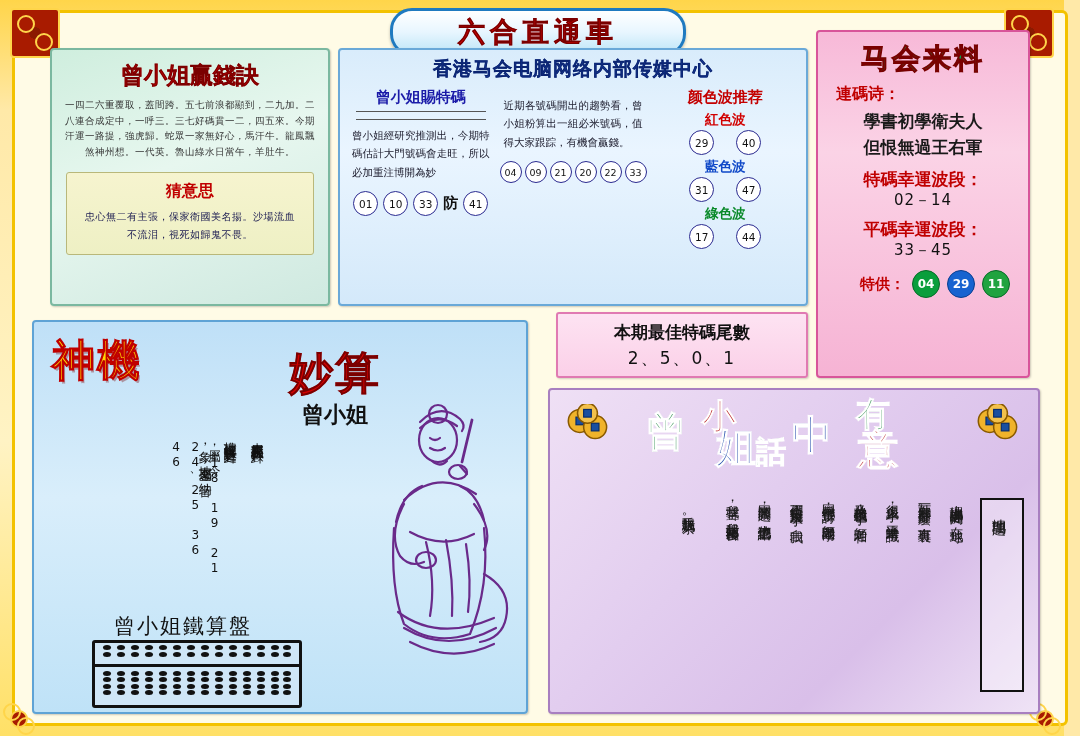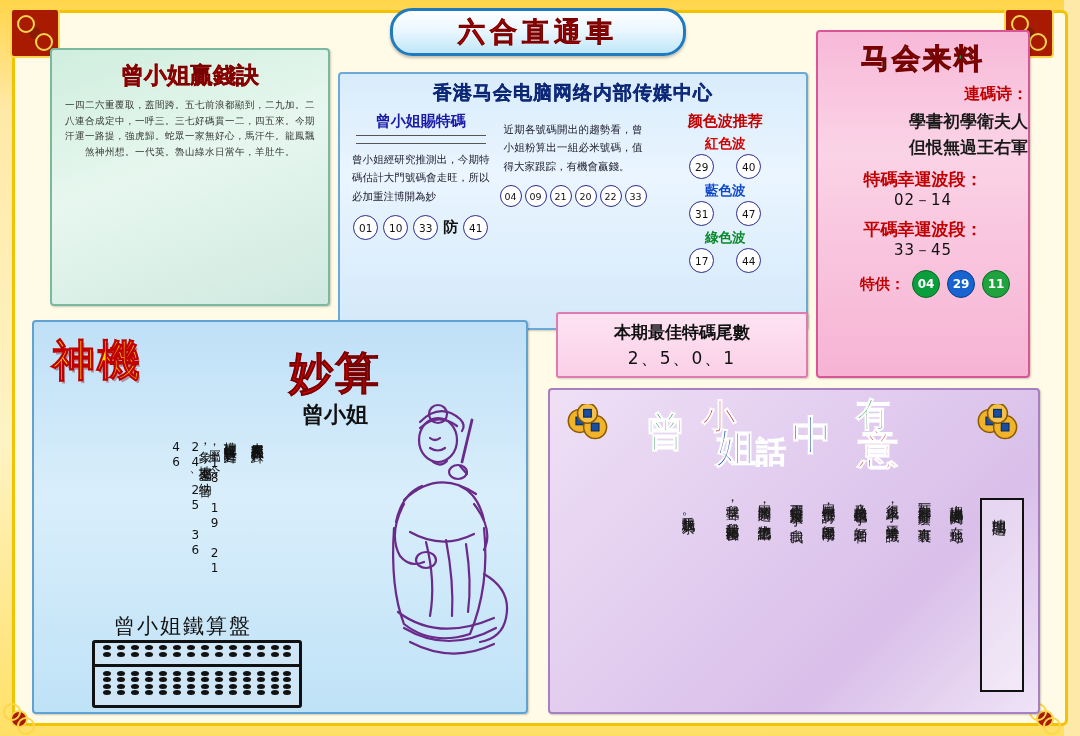--- a/index.html
+++ b/index.html
@@ -82,21 +82,20 @@
   }
   #sub-box h3{margin:0 0 6px;text-align:center;font-size:16px;color:#c00000;font-weight:bold;}
   #sub-box .poem{font-size:10px;color:#225;line-height:1.8;}
 
   
   #p-blue{
     left:338px;top:48px;width:470px;height:258px;
     background:linear-gradient(180deg,#d9ecfb 0%,#eaf5ff 40%,#d4e9fa 100%);
     border:2px solid #6aa9d8;border-radius:4px;
     box-shadow:1px 1px 2px rgba(0,0,0,.2);
-    margin-top:24px;
   }
   #blue-head{
     margin:6px 8px 4px;text-align:center;
     font-size:19px;font-weight:bold;color:#1b3fa0;letter-spacing:1px;
     -webkit-text-stroke:.3px #0b2470;
   }
   #blue-cols{display:flex;gap:6px;padding:2px 8px;}
   .bcol{flex:1;position:relative;}
   .bcol-title{
     text-align:center;font-size:15px;font-weight:bold;color:#1a1aa8;margin-bottom:4px;
@@ -124,22 +123,22 @@
     left:816px;top:30px;width:214px;height:348px;
     background:linear-gradient(180deg,#f7b9d8 0%,#fbd3e6 35%,#f6b3d4 100%);
     border:2px solid #d8559a;border-radius:4px;
     box-shadow:1px 1px 2px rgba(0,0,0,.2);
   }
   #pink-title{
     margin:8px auto 6px;text-align:center;font-size:28px;font-weight:bold;
     color:#00a651;-webkit-text-stroke:1px #7a0000;
     letter-spacing:3px;
   }
-  #pk-sub{font-size:16px;text-align:right;padding-left:12px;color:#c00000;font-weight:bold;}
-  .pk-verse{font-size:17px;color:#1a1a1a;text-align:right;line-height:1.5;font-weight:bold;}
+  #pk-sub{font-size:16px;text-align:left;padding-left:18px;color:#c00000;font-weight:bold;}
+  .pk-verse{font-size:17px;color:#1a1a1a;text-align:center;line-height:1.5;font-weight:bold;}
   .pk-head{font-size:17px;font-weight:bold;color:#c00000;text-align:left;padding-left:10px;margin-top:8px;}
   .pk-val{font-size:15px;color:#111;text-align:center;letter-spacing:1px;}
   #pk-bottom{display:flex;align-items:center;gap:7px;padding:4px 0 0 8px;margin-top:6px;}
   #pk-bottom .lbl{font-size:15px;font-weight:bold;color:#c00000;padding-left:34px;}
   .gball{
     width:26px;height:26px;border-radius:50%;background:#0a9e3c;color:#fff;
     display:flex;align-items:center;justify-content:center;font-size:12px;font-weight:bold;
     border:1px solid #046a26;
   }
   .gball.blue{background:#1763d0;border-color:#0a3e8f;}
@@ -242,20 +241,24 @@
   <div class="corner" id="c-bl"></div>
   <div class="corner" id="c-br"></div>
 
   <div id="title-wrap">
     <div id="title">六合直通車</div>
   </div>
 
   <div class="panel" id="p-win">
     <h2>曾小姐贏錢訣</h2>
     <div class="poem">一四二六重覆取，蓋間跨。五七前浪都顯到，二九加。二八連合成定中，一呼三。三七好碼貫一二，四五來。今期汗運一路提，強虎歸。蛇眾一家無好心，馬汗牛。龍鳳飄煞神州想。一代英。魯山綠水日當午，羊肚牛。</div>
+    <div id="sub-box">
+      <h3>猜意思</h3>
+      <div class="poem">忠心無二有主張，保家衛國美名揚。沙場流血不流泪，視死如歸鬼不畏。</div>
+    </div>
   </div>
 
   <div class="panel" id="p-blue">
     <div id="blue-head">香港马会电脑网络内部传媒中心</div>
     <div id="blue-cols">
 
       <div class="bcol">
         <div class="bcol-title">曾小姐賜特碼</div>
         <div style="height:7px;border-top:1px solid #555;border-bottom:1px solid #555;margin:0 8px 6px;"></div>
         <div class="btext">曾小姐經研究推測出，今期特碼估計大門號碼會走旺，所以必加重注博開為妙</div>

